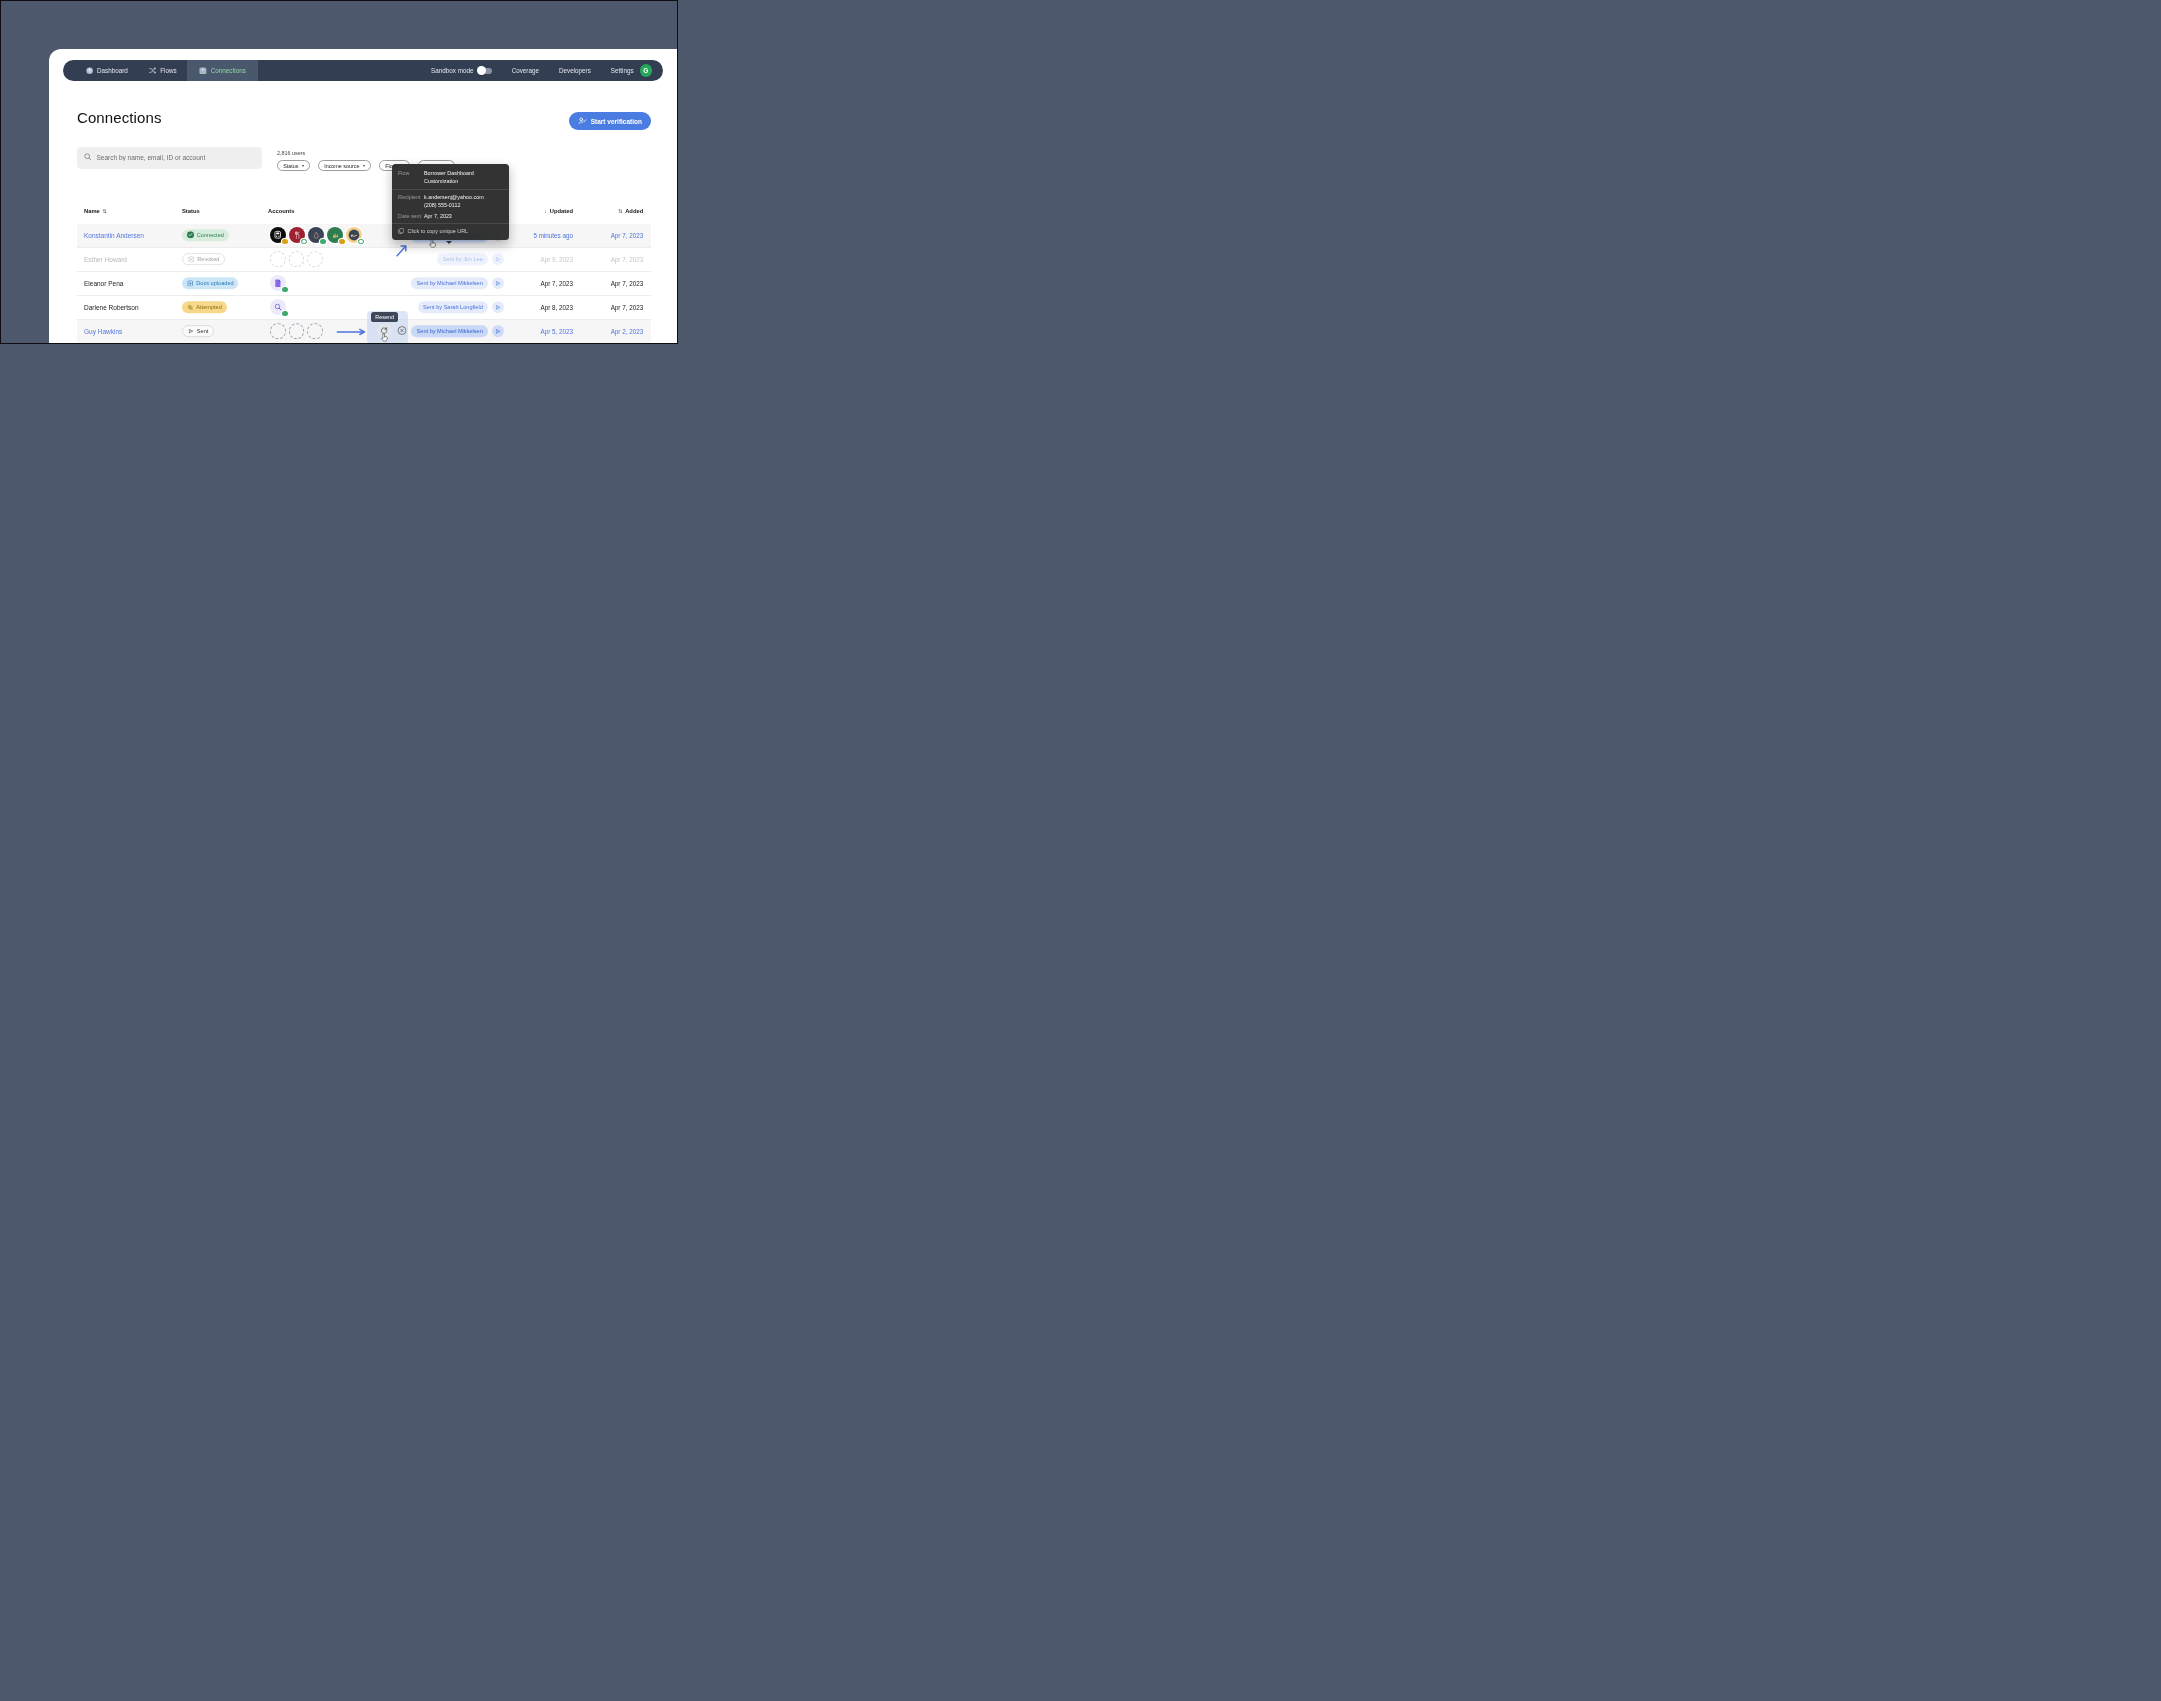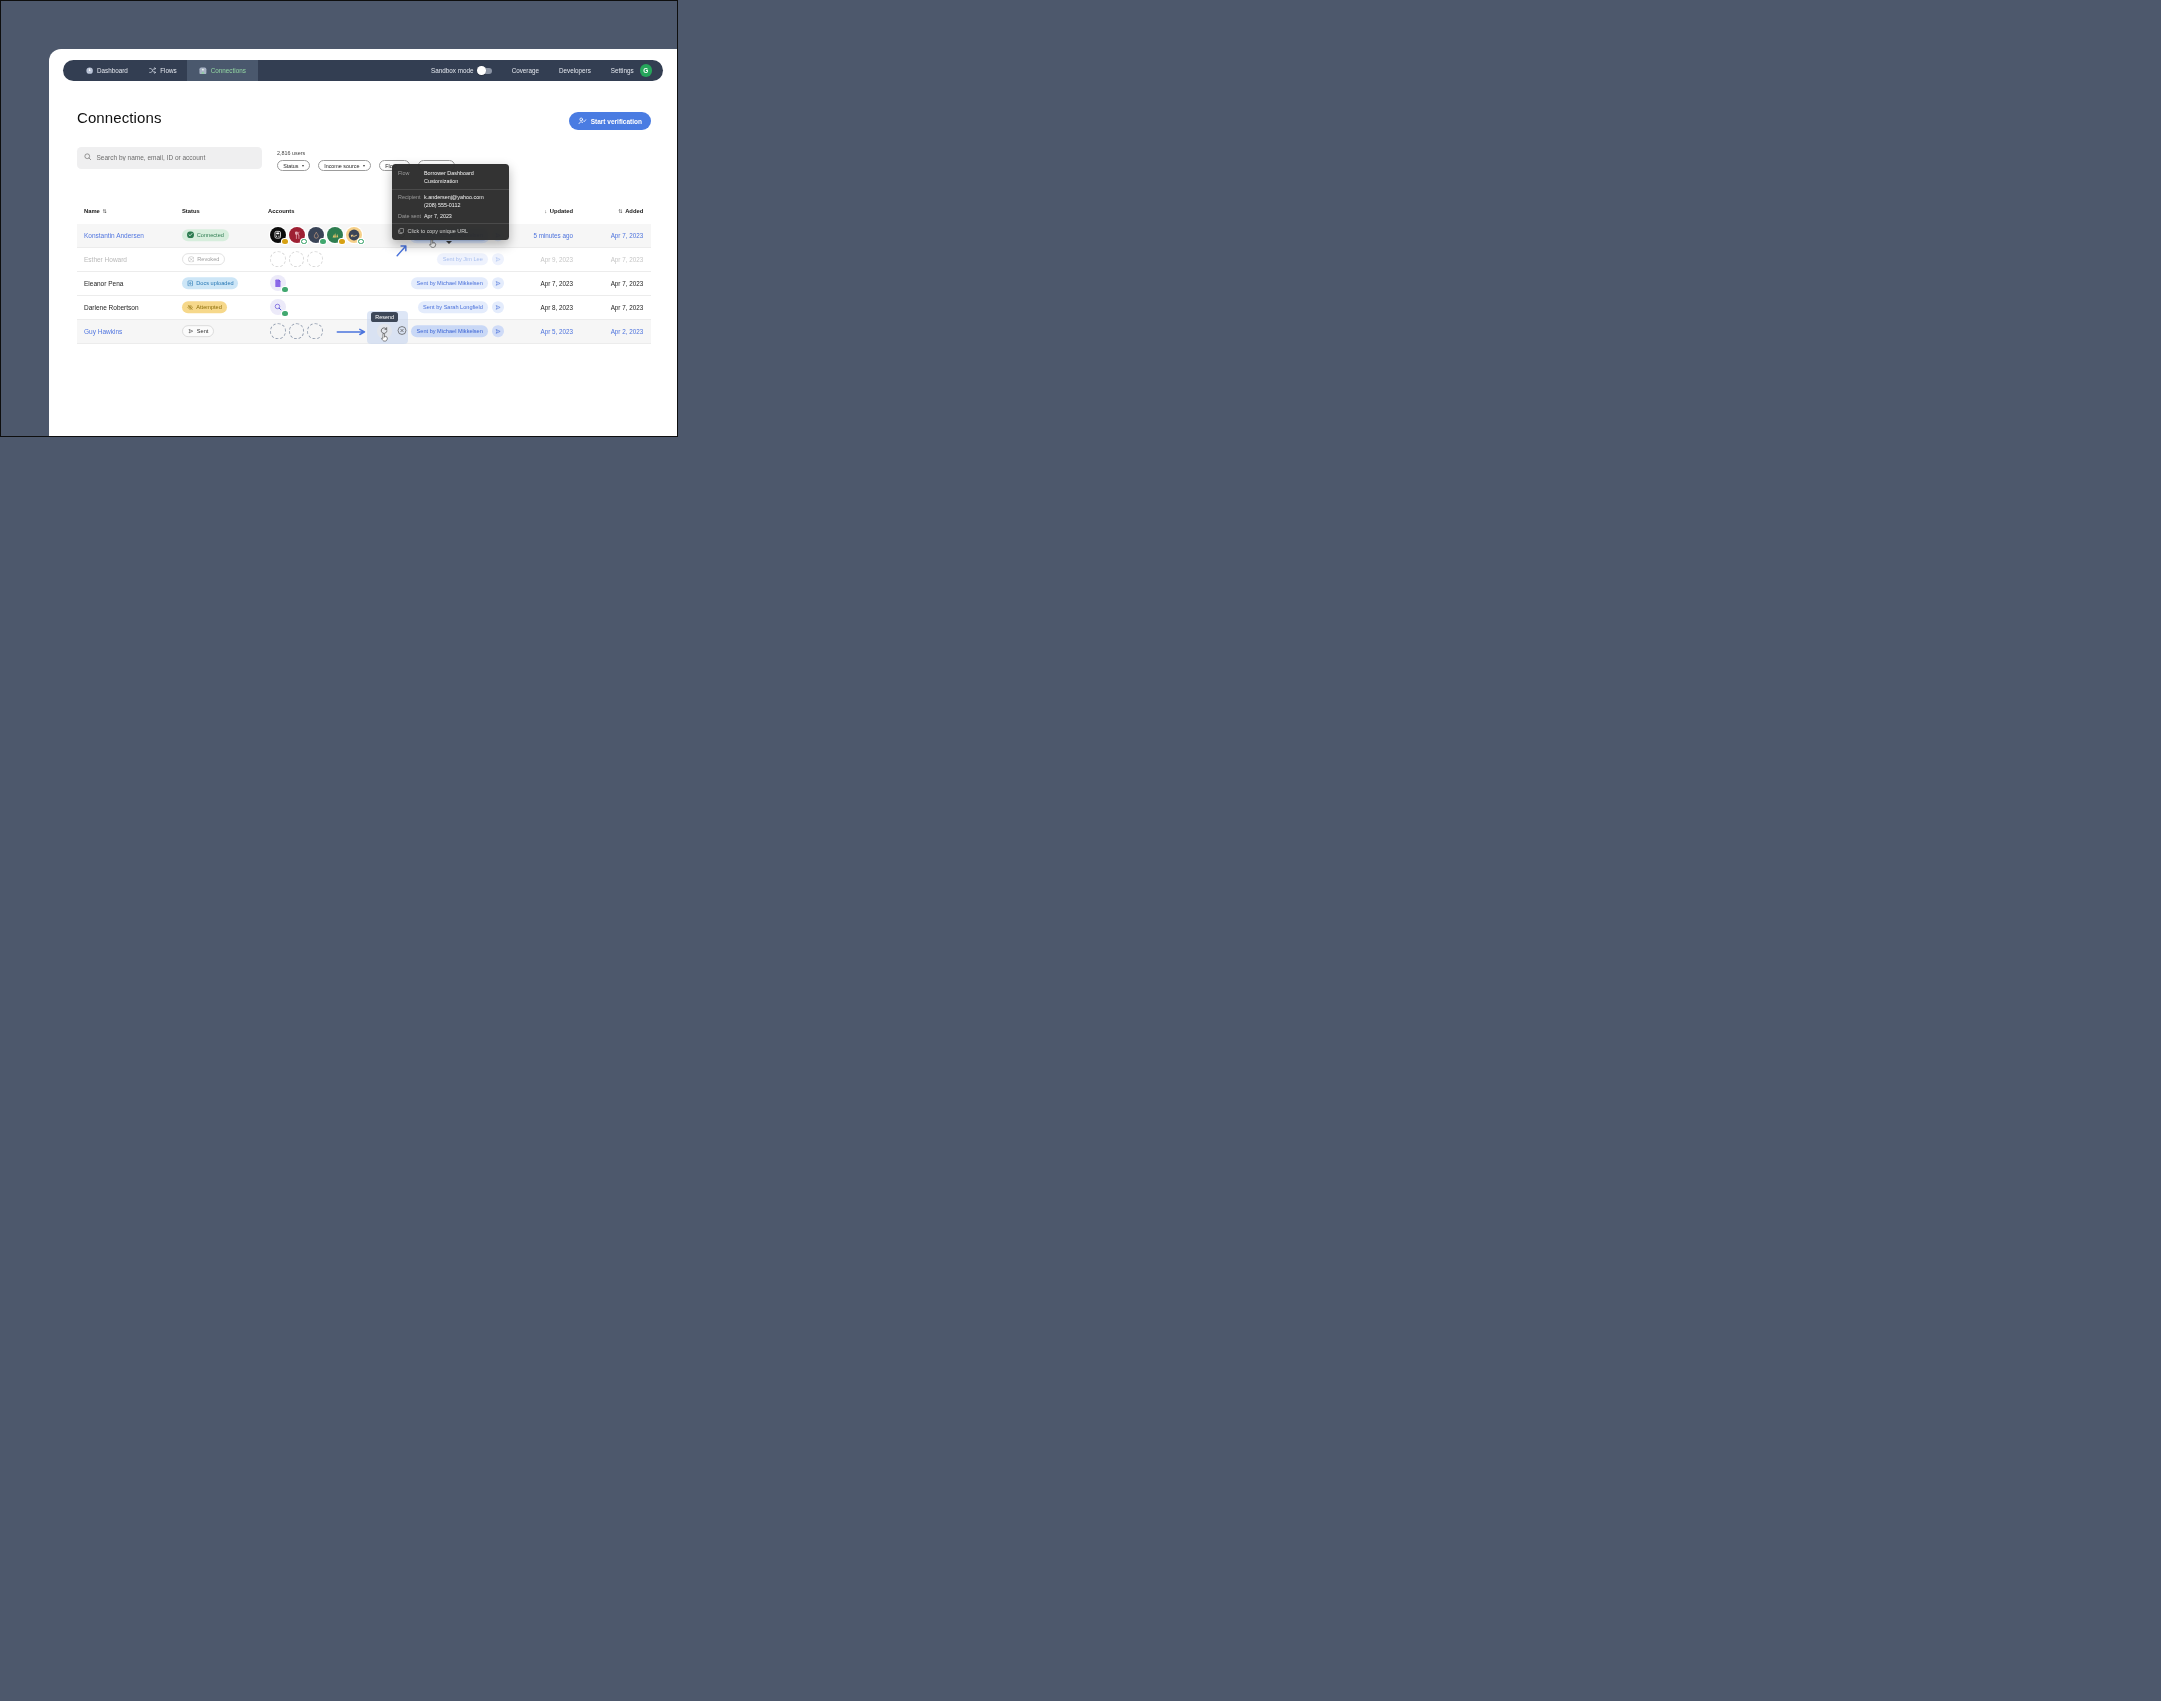--- a/index.html
+++ b/index.html
@@ -1,17 +1,17 @@
 <!DOCTYPE html>
 <html style="font-size:7px"><head>
 <meta charset="utf-8">
 <style>
   * { margin:0; padding:0; box-sizing:border-box; }
   html,body { width:678px; height:437px; background:#4d586c; font-family:"Liberation Sans", sans-serif; overflow:hidden; }
-  .stage { position:relative; width:678px; height:437px; background:#4d586c; border:0.9px solid #0e0e0e; overflow:hidden; }
+  .stage { position:relative; width:678px; height:344px; background:#4d586c; border:0.9px solid #0e0e0e; overflow:hidden; }
 
   
   .card { position:absolute; left:48px; top:48px; right:0; bottom:0; background:#fff; border-top-left-radius:12px; }
 
   
   .navbar { position:absolute; left:14.3px; top:10.8px; width:600px; height:21.6px; background:#333e52; border-radius:10.8px; display:flex; align-items:center; overflow:hidden; }
   .nav-left { display:flex; align-items:center; height:100%; }
   .nav-item { display:flex; align-items:center; gap:3.9px; padding:0 10.4px; height:100%; color:#e3e7ee; font-size:6.3px; cursor:pointer; }
   .nav-item:first-child { padding-left:22.5px; }
   .nav-item.active { background:#4a586d; color:#93d6a3; padding:0 12px; }

